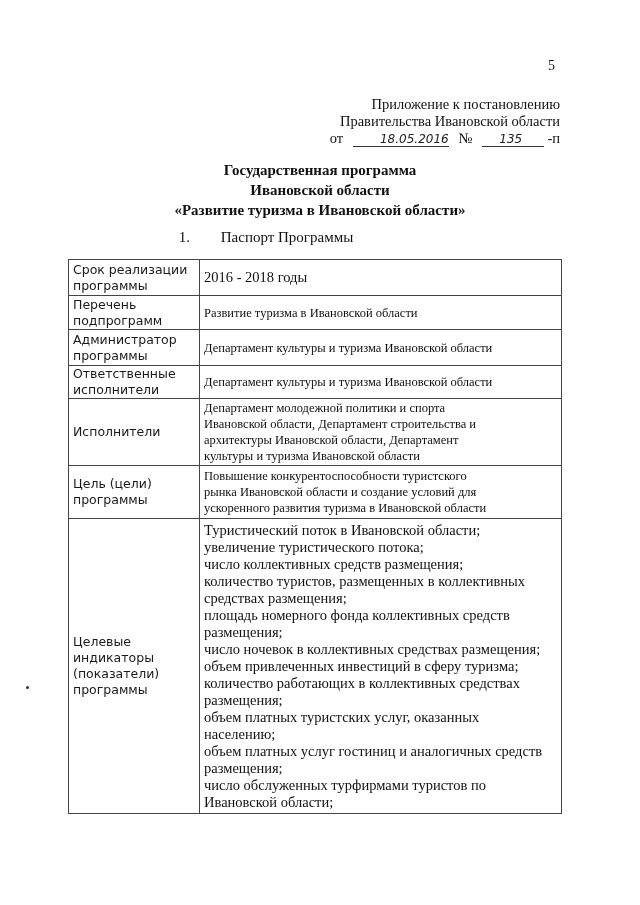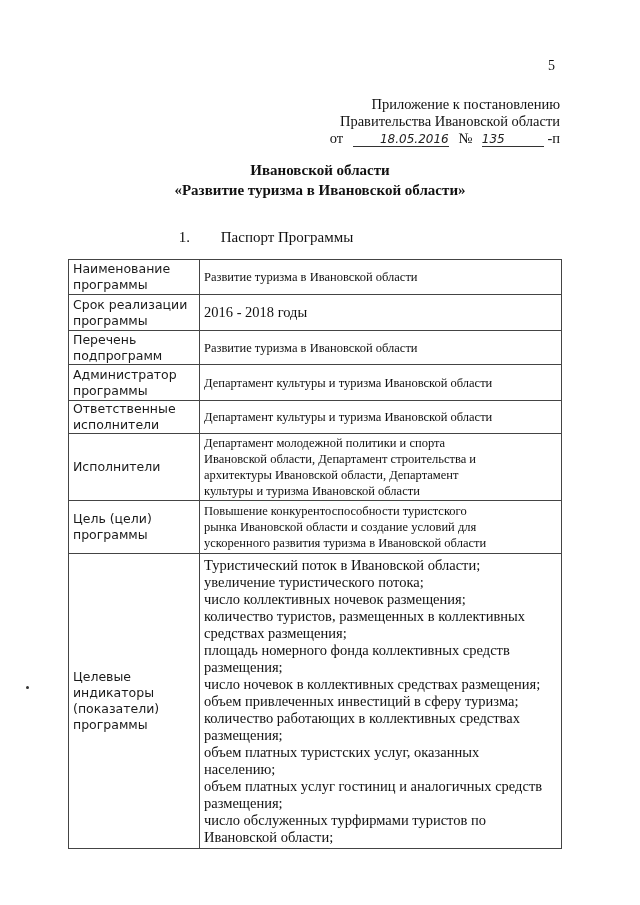--- a/index.html
+++ b/index.html
@@ -4,21 +4,21 @@
 <style>
   html, body { margin: 0; padding: 0; background: #ffffff; }
   body { width: 640px; height: 905px; position: relative; overflow: hidden; color: #111; font-family: "Liberation Serif", serif; }
   .abs { position: absolute; }
   .page-num { left: 548px; top: 58px; font-size: 14px; }
   .appendix { right: 80px; top: 96px; text-align: right; font-size: 14.5px; line-height: 17px; }
   .appendix .line { display: block; white-space: nowrap; }
   .sign-row { display: inline-flex; align-items: baseline; gap: 2px; }
   .hand { font-family: "DejaVu Sans", sans-serif; font-style: italic; font-size: 12px; color: #222; display: inline-block; border-bottom: 1px solid #333; text-align: right; line-height: 14px; }
   .hand.date { width: 96px; margin: 0 6px 0 6px; }
-  .hand.num { width: 58px; margin-left: 6px; text-align: left; padding-right: 4px; }
+  .hand.num { width: 58px; margin-left: 6px; text-align: center; padding-right: 4px; }
   .title { left: 0; width: 640px; top: 160px; text-align: center; font-weight: bold; font-size: 15px; line-height: 20px; }
   .section { left: 0; width: 532px; top: 229px; text-align: center; font-size: 15px; }
   .section .num { display: inline-block; width: 42px; text-align: left; }
   table.passport { position: absolute; left: 68px; top: 259px; width: 494px; border-collapse: collapse; }
   table.passport td { border: 1px solid #444; padding: 0 4px; vertical-align: middle; font-size: 14.5px; line-height: 17px; }
   table.passport td.label { width: 122px; font-family: "DejaVu Sans", sans-serif; font-size: 12.5px; line-height: 16px; color: #1a1a1a; }
   table.passport td.value { font-family: "Liberation Serif", serif; }
   td.value.sans { font-family: "DejaVu Sans", sans-serif; font-size: 12.5px; line-height: 16px; }
   .value-line { display: block; white-space: nowrap; }
   .dot { left: 26px; top: 686px; width: 3px; height: 3px; background: #333; border-radius: 50%; }
@@ -35,36 +35,31 @@
   <span class="line sign-row">
     <span>от</span>
     <span class="hand date">18.05.2016</span>
     <span>№</span>
     <span class="hand num">135</span>
     <span>-п</span>
   </span>
 </div>
 
 <div class="abs title">
+  <div>Государственная программа</div>
   <div>Ивановской области</div>
   <div>«Развитие туризма в Ивановской области»</div>
 </div>
 
 <div class="abs section">
   <span class="num">1.</span><span>Паспорт Программы</span>
 </div>
 
 <table class="passport">
   <tbody id="passport-body">
-      <tr style="height: 35px;">
-        <td class="label">Наименование программы</td>
-        <td class="value sans">
-          <span class="value-line">Развитие туризма в Ивановской области</span>
-        </td>
-      </tr>
       <tr style="height: 36px;">
         <td class="label">Срок реализации программы</td>
         <td class="value">
           <span class="value-line">2016 - 2018 годы</span>
         </td>
       </tr>
       <tr style="height: 34px;">
         <td class="label">Перечень подпрограмм</td>
         <td class="value sans">
           <span class="value-line">Развитие туризма в Ивановской области</span>
@@ -97,21 +92,21 @@
           <span class="value-line">Повышение конкурентоспособности туристского</span>
           <span class="value-line">рынка Ивановской области и создание условий для</span>
           <span class="value-line">ускоренного развития туризма в Ивановской области</span>
         </td>
       </tr>
       <tr style="height: 295px;">
         <td class="label">Целевые индикаторы (показатели) программы</td>
         <td class="value">
           <span class="value-line">Туристический поток в Ивановской области;</span>
           <span class="value-line">увеличение туристического потока;</span>
-          <span class="value-line">число коллективных ночевок размещения;</span>
+          <span class="value-line">число коллективных средств размещения;</span>
           <span class="value-line">количество туристов, размещенных в коллективных</span>
           <span class="value-line">средствах размещения;</span>
           <span class="value-line">площадь номерного фонда коллективных средств</span>
           <span class="value-line">размещения;</span>
           <span class="value-line">число ночевок в коллективных средствах размещения;</span>
           <span class="value-line">объем привлеченных инвестиций в сферу туризма;</span>
           <span class="value-line">количество работающих в коллективных средствах</span>
           <span class="value-line">размещения;</span>
           <span class="value-line">объем платных туристских услуг, оказанных</span>
           <span class="value-line">населению;</span>

